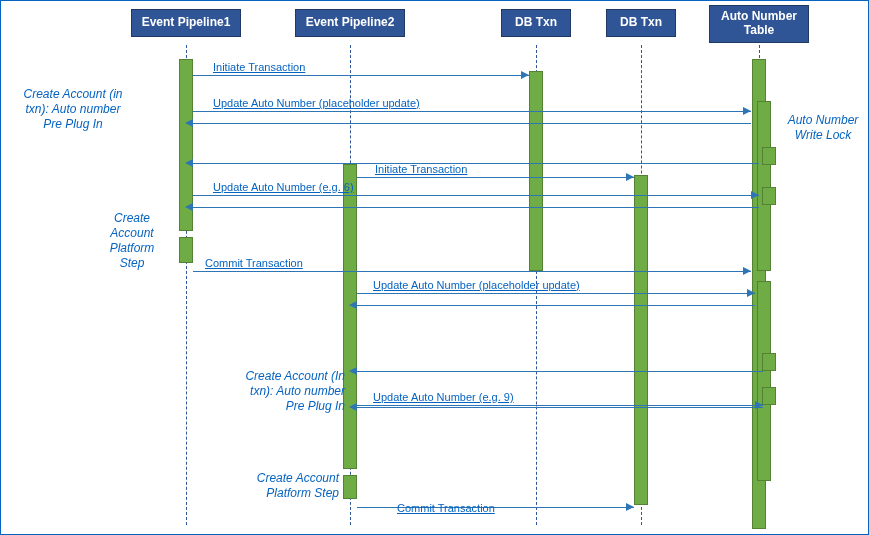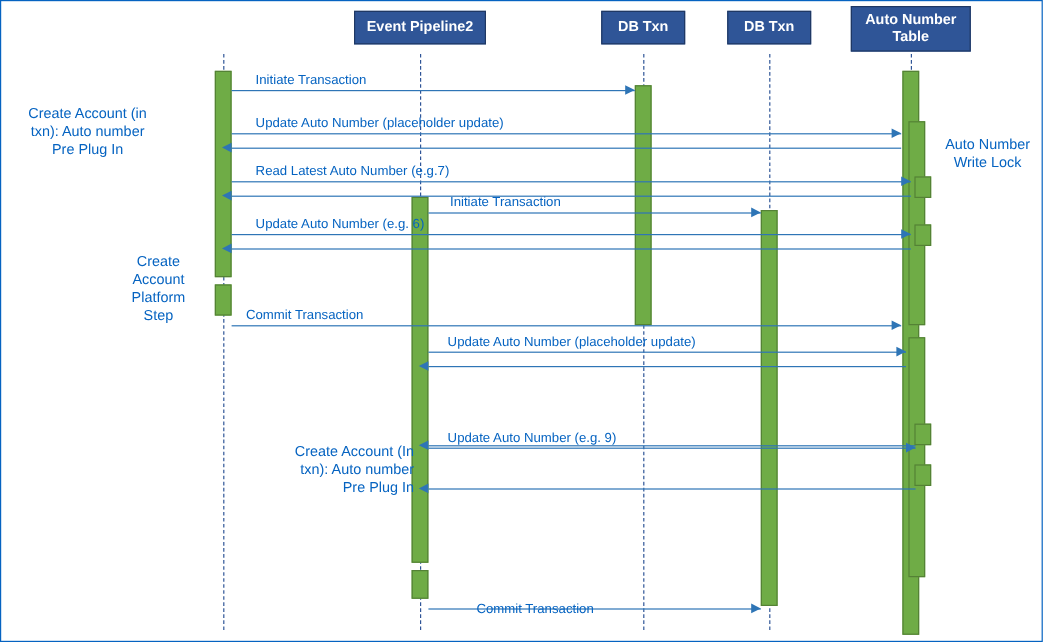--- a/index.html
+++ b/index.html
@@ -36,38 +36,40 @@
     position: absolute;
     background: #6fac46;
     border: 1px solid #548235;
   }
   .side-label {
     position: absolute;
     color: #0563c1;
     font-size: 12px;
     text-align: center;
     line-height: 1.25;
+    font-style: italic;
   }
   .side-label.right { text-align: center; }
   .msg {
     position: absolute;
     height: 16px;
   }
   .msg-line {
     position: absolute;
     top: 8px;
     height: 0;
     border-top: 1px solid #2e75b6;
   }
   .msg-label {
     position: absolute;
     top: -6px;
     font-size: 11px;
     color: #0563c1;
     white-space: nowrap;
+    text-decoration: underline;
   }
   .arrow-right, .arrow-left {
     position: absolute;
     width: 0; height: 0;
     top: 4px;
   }
   .arrow-right {
     border-top: 4px solid transparent;
     border-bottom: 4px solid transparent;
     border-left: 8px solid #2e75b6;
@@ -76,20 +78,21 @@
     border-top: 4px solid transparent;
     border-bottom: 4px solid transparent;
     border-right: 8px solid #2e75b6;
   }
 </style>
 </head>
 <body>
 
 <div class="diagram">
 
+  <div class="lane-header" style="left:130px;width:110px">Event Pipeline1</div>
   <div class="lane-header" style="left:294px;width:110px">Event Pipeline2</div>
   <div class="lane-header" style="left:500px;width:70px">DB Txn</div>
   <div class="lane-header" style="left:605px;width:70px">DB Txn</div>
   <div class="lane-header" style="left:708px;width:100px;top:4px;padding:4px 6px">Auto Number
 Table</div>
 
   <div class="lifeline" style="left:185px"></div>
   <div class="lifeline" style="left:349px"></div>
   <div class="lifeline" style="left:535px"></div>
   <div class="lifeline" style="left:640px"></div>
@@ -117,45 +120,42 @@
   <div class="side-label" style="left:12px;top:86px;width:120px;white-space:pre-line">Create Account (in
 txn): Auto number
 Pre Plug In</div>
   <div class="side-label" style="left:96px;top:210px;width:70px;white-space:pre-line">Create
 Account
 Platform
 Step</div>
   <div class="side-label" style="left:214px;top:368px;width:130px;white-space:pre-line;text-align:right">Create Account (In
 txn): Auto number
 Pre Plug In</div>
+  <div class="side-label" style="left:238px;top:470px;width:100px;white-space:pre-line;text-align:right">Create Account
+Platform Step</div>
 
   <div class="side-label right" style="left:782px;top:112px;width:80px;white-space:pre-line">Auto Number
 Write Lock</div>
 
   <div class="msg" style="left:192px;top:66px;width:336px">
     <div class="msg-line" style="left:0;width:336px"></div>
     <div class="arrow-right" style="left:328px"></div>
     <div class="msg-label" style="left:20px">Initiate Transaction</div>
   </div>
 
   <div class="msg" style="left:192px;top:102px;width:558px">
     <div class="msg-line" style="left:0;width:558px"></div>
     <div class="arrow-right" style="left:550px"></div>
     <div class="msg-label" style="left:20px">Update Auto Number (placeholder update)</div>
   </div>
   <div class="msg" style="left:192px;top:114px;width:558px">
     <div class="msg-line" style="left:0;width:558px"></div>
     <div class="arrow-left" style="left:-8px"></div>
   </div>
 
-  <div class="msg" style="left:192px;top:142px;width:566px">
-    <div class="msg-line" style="left:0;width:566px"></div>
-    <div class="arrow-right" style="left:558px"></div>
-    <div class="msg-label" style="left:20px">Read Latest Auto Number (e.g.7)</div>
-  </div>
   <div class="msg" style="left:192px;top:154px;width:566px">
     <div class="msg-line" style="left:0;width:566px"></div>
     <div class="arrow-left" style="left:-8px"></div>
   </div>
 
   <div class="msg" style="left:356px;top:168px;width:277px">
     <div class="msg-line" style="left:0;width:277px"></div>
     <div class="arrow-right" style="left:269px"></div>
     <div class="msg-label" style="left:18px">Initiate Transaction</div>
   </div>
@@ -184,21 +184,21 @@
   <div class="msg" style="left:356px;top:296px;width:398px">
     <div class="msg-line" style="left:0;width:398px"></div>
     <div class="arrow-left" style="left:-8px"></div>
   </div>
 
   <div class="msg" style="left:356px;top:362px;width:406px">
     <div class="msg-line" style="left:0;width:406px"></div>
     <div class="arrow-left" style="left:-8px"></div>
   </div>
 
-  <div class="msg" style="left:356px;top:364px;width:406px">
+  <div class="msg" style="left:356px;top:396px;width:406px">
     <div class="msg-line" style="left:0;width:406px"></div>
     <div class="arrow-right" style="left:398px"></div>
     <div class="msg-label" style="left:16px">Update Auto Number (e.g. 9)</div>
   </div>
   <div class="msg" style="left:356px;top:398px;width:406px">
     <div class="msg-line" style="left:0;width:406px"></div>
     <div class="arrow-left" style="left:-8px"></div>
   </div>
 
   <div class="msg" style="left:356px;top:498px;width:277px">

